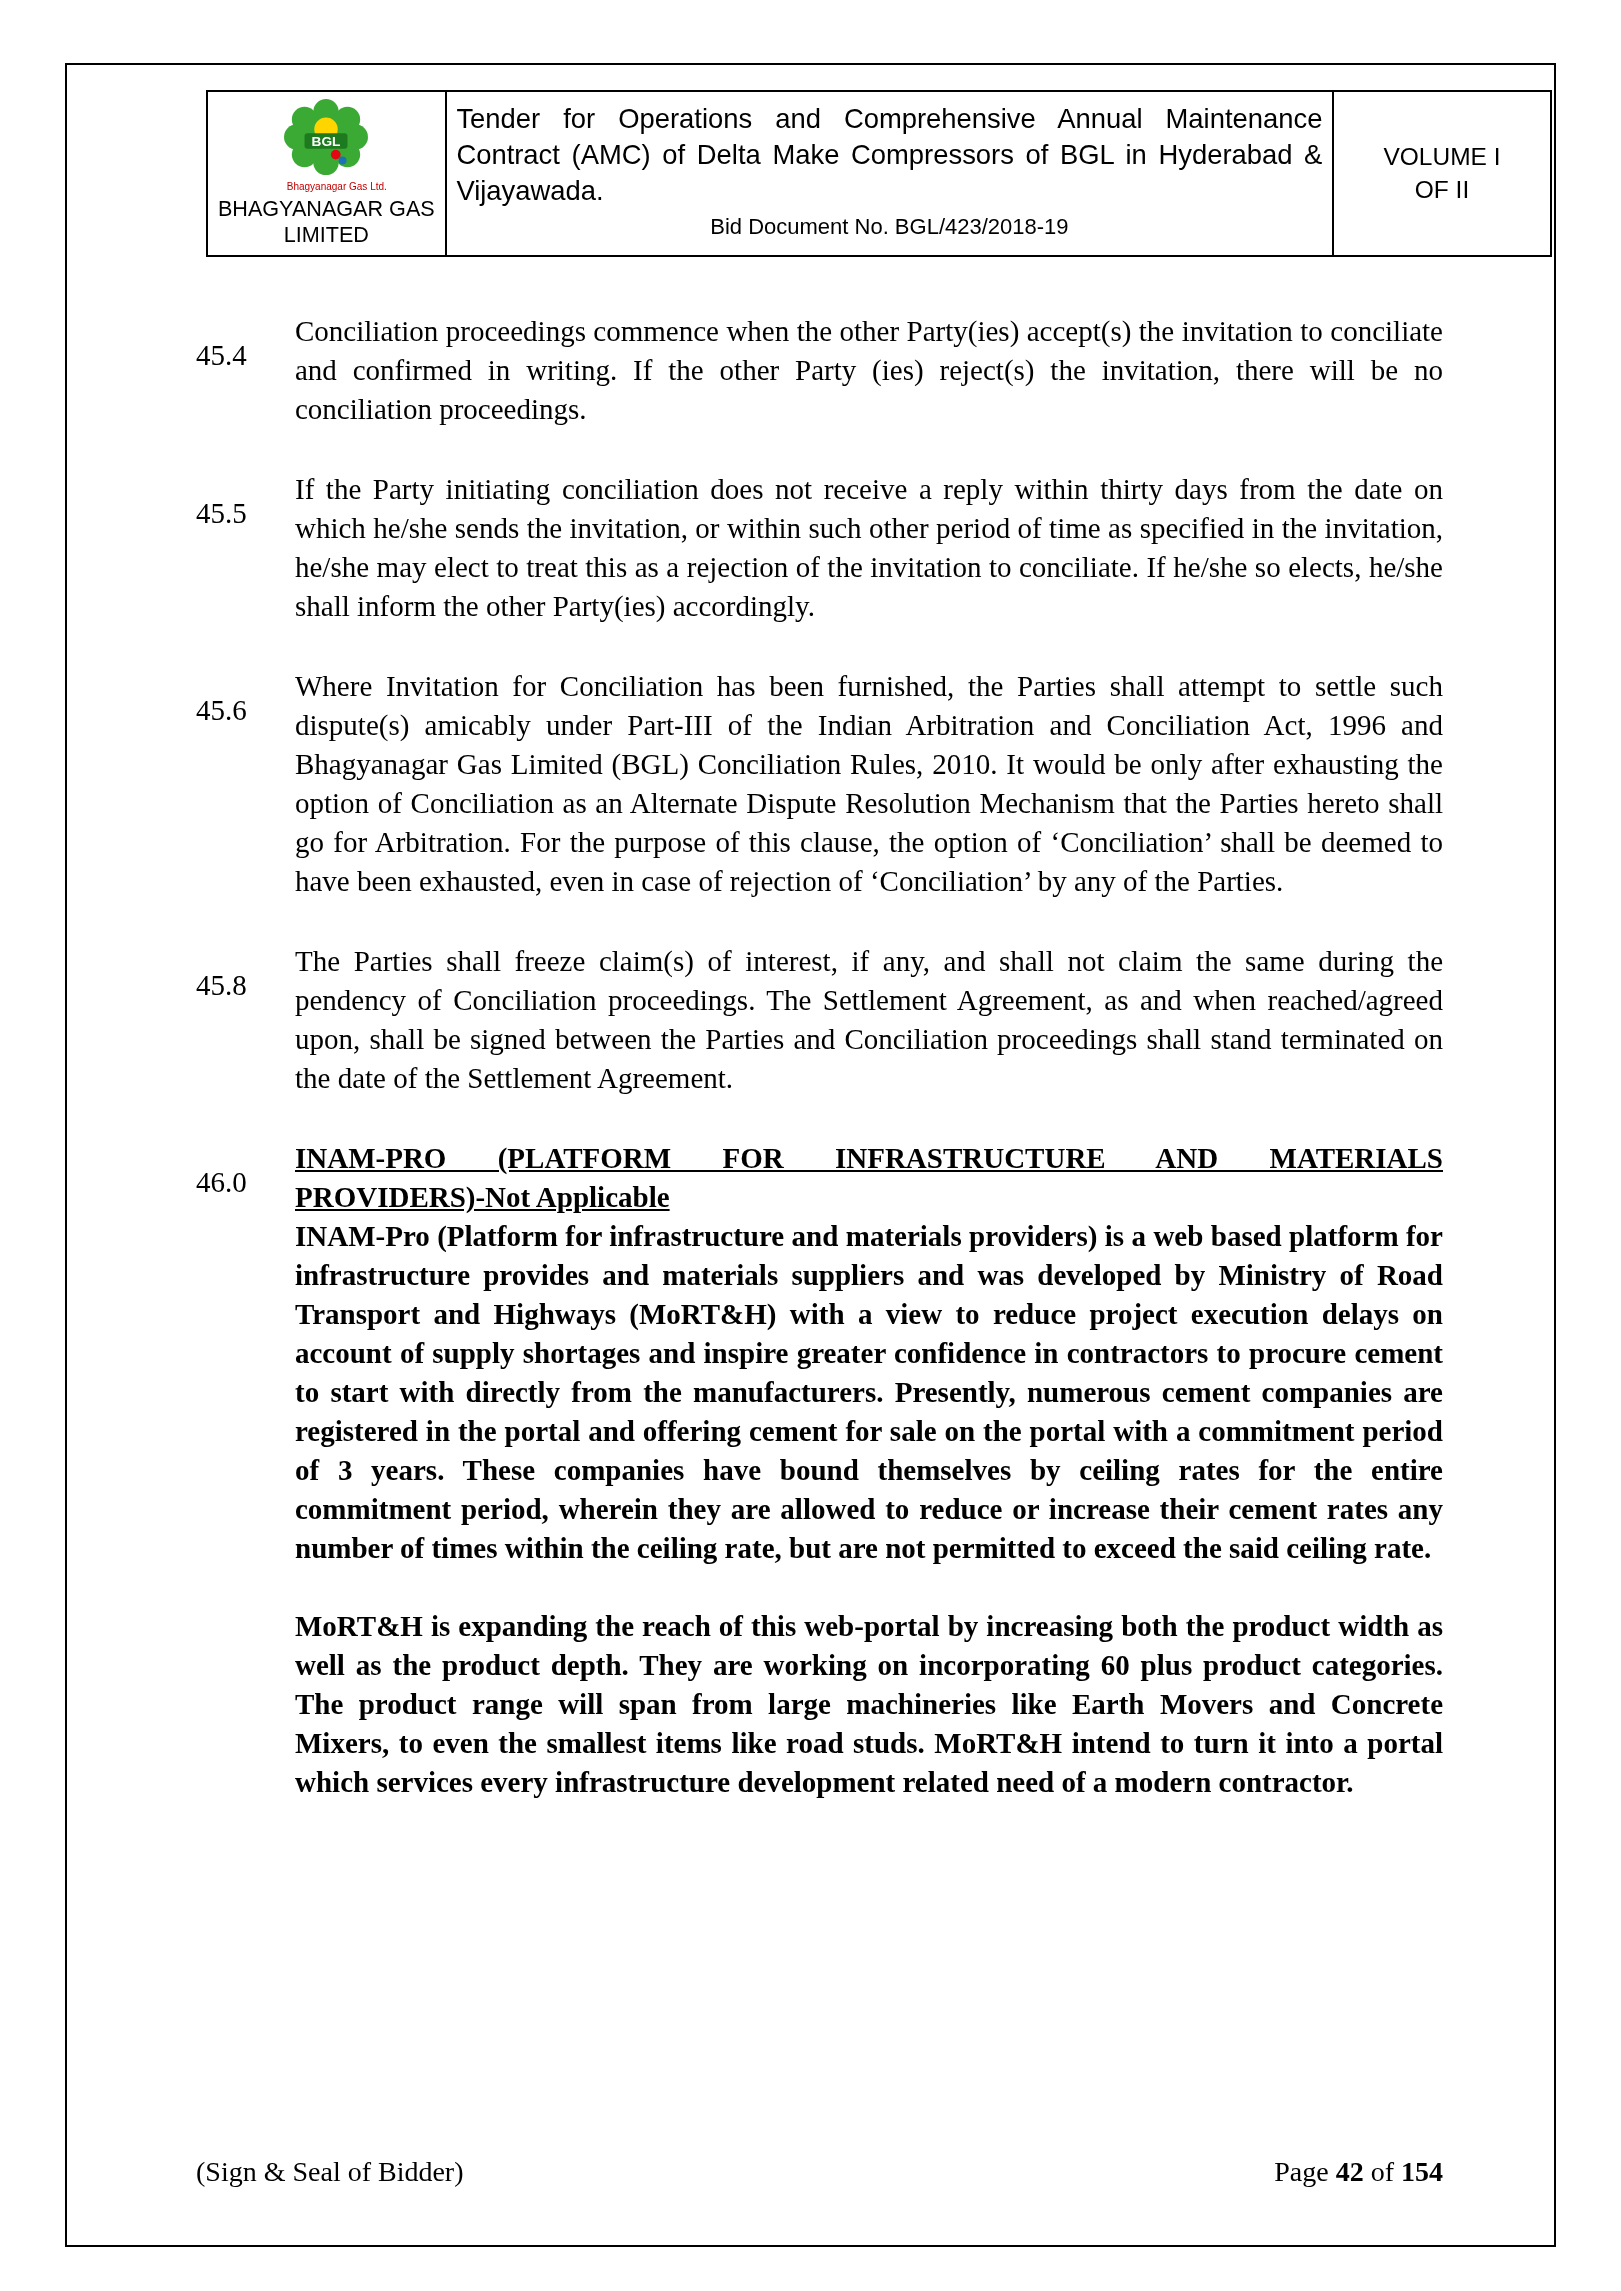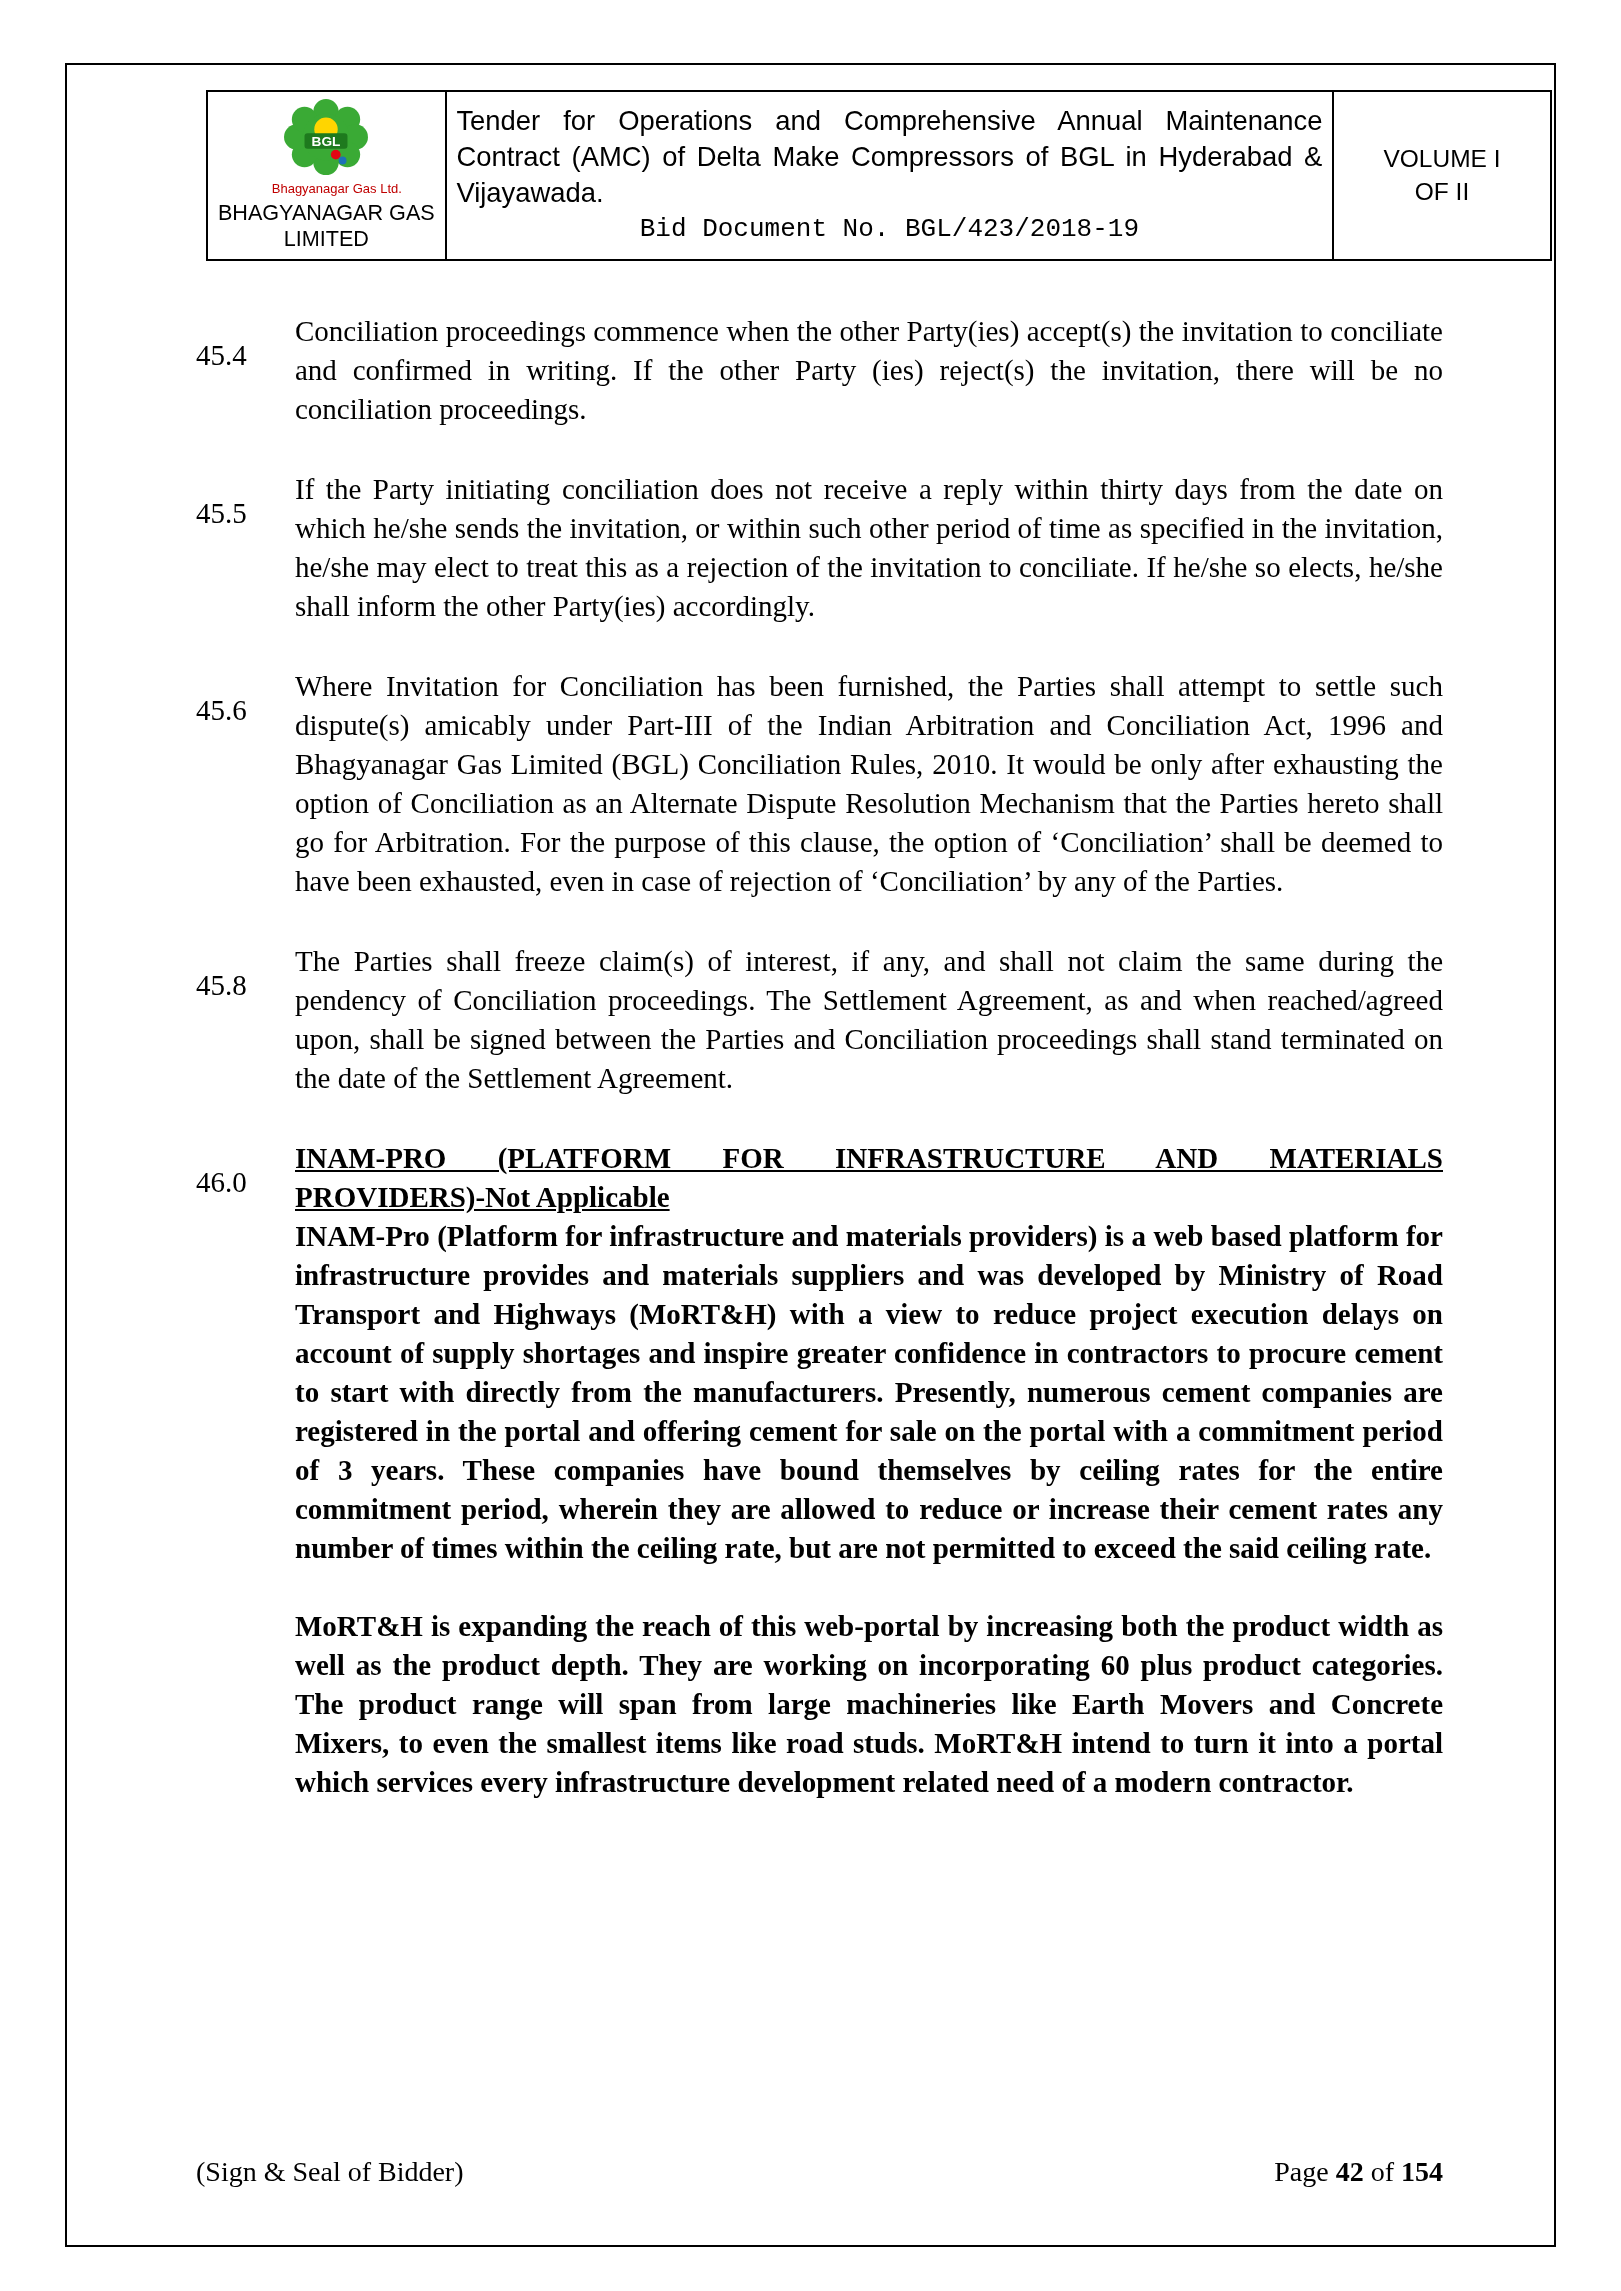--- a/index.html
+++ b/index.html
@@ -32,35 +32,35 @@
     vertical-align: middle;
     padding: 5.9px 9.8px;
   }
   .logo-cell   { width: 217px; text-align: center; }
   .title-cell  { width: 866px; }
   .volume-cell { width: 196px; text-align: center; }
 
   .logo-wrap { display: flex; flex-direction: column; align-items: center; }
   .logo-caption {
     font-family: "Liberation Sans", sans-serif;
-    font-size: 13px; color: #c00000; margin-top: 1px; margin-left: 21px;
+    font-size: 10px; color: #c00000; margin-top: 1px; margin-left: 21px;
   }
   .company-name {
     font-family: "Liberation Sans", sans-serif;
     font-size: 21.6px; line-height: 26.5px; color: #000;
     margin-top: 3.9px; text-align: center;
   }
   .tender-title {
     font-family: "Liberation Sans", sans-serif;
     font-size: 27.4px; line-height: 36px;
     text-align: justify;
   }
   .bid-doc-no {
-    font-family: Liberation Mono, monospace;
-    font-size: 26px; line-height: 36px;
+    font-family: Liberation Sans, sans-serif;
+    font-size: 22px; line-height: 36px;
     text-align: center;
   }
   .volume-text {
     font-family: "Liberation Sans", sans-serif;
     font-size: 24.5px; line-height: 33px;
   }
 
   
   .body-text {
     position: absolute;

